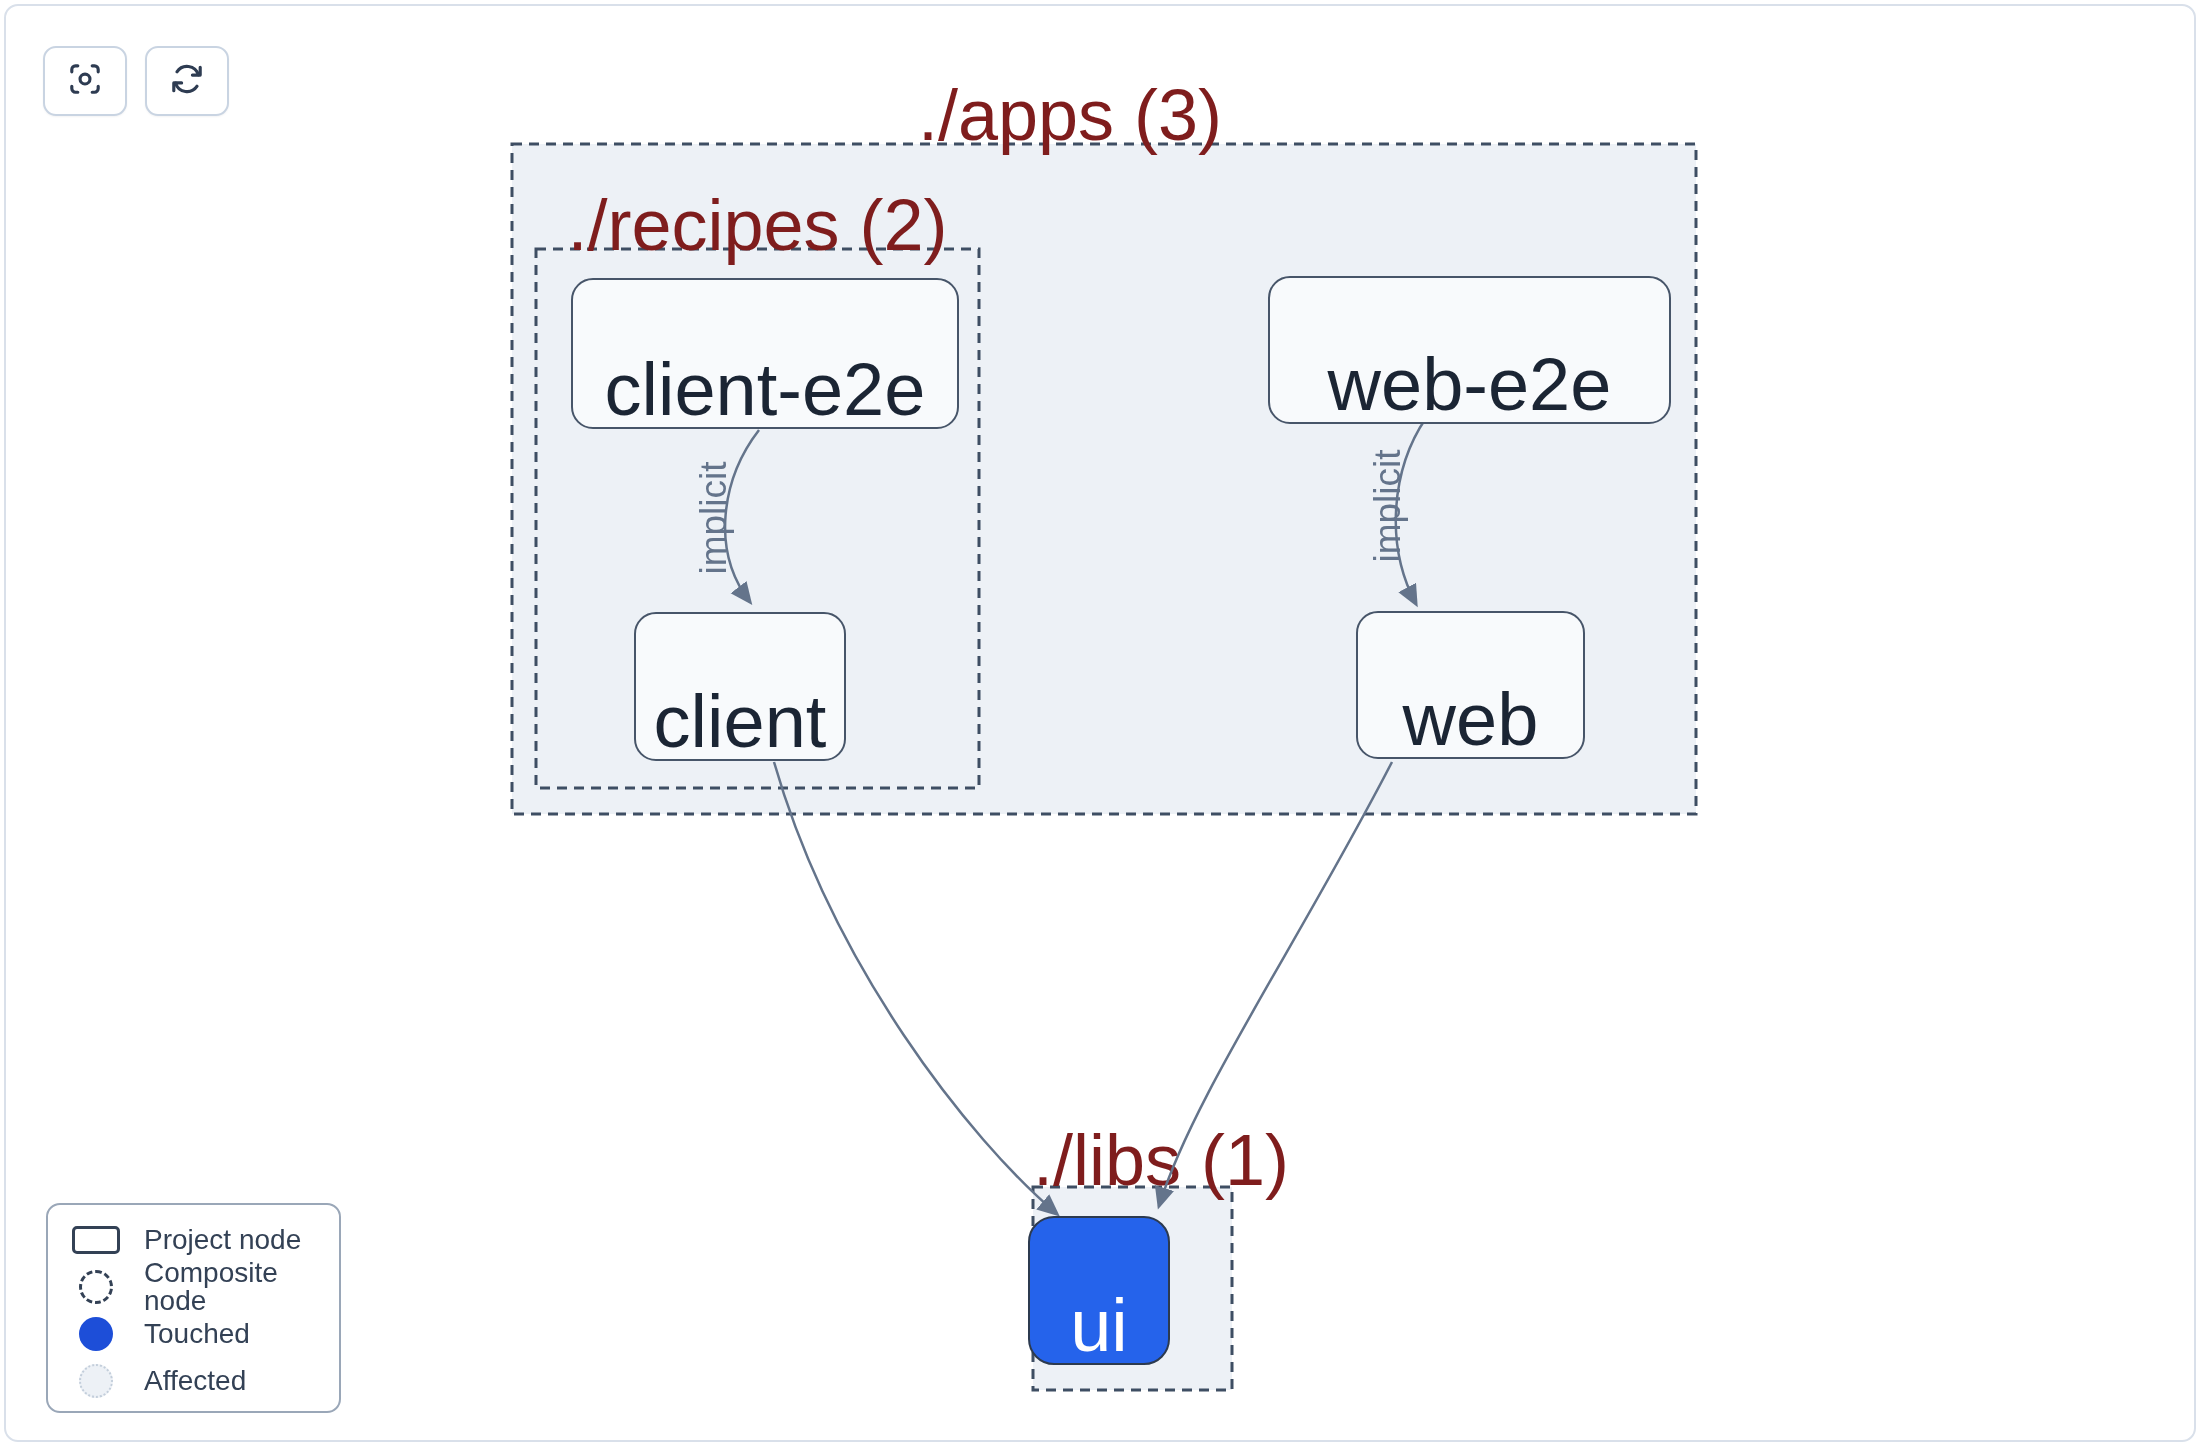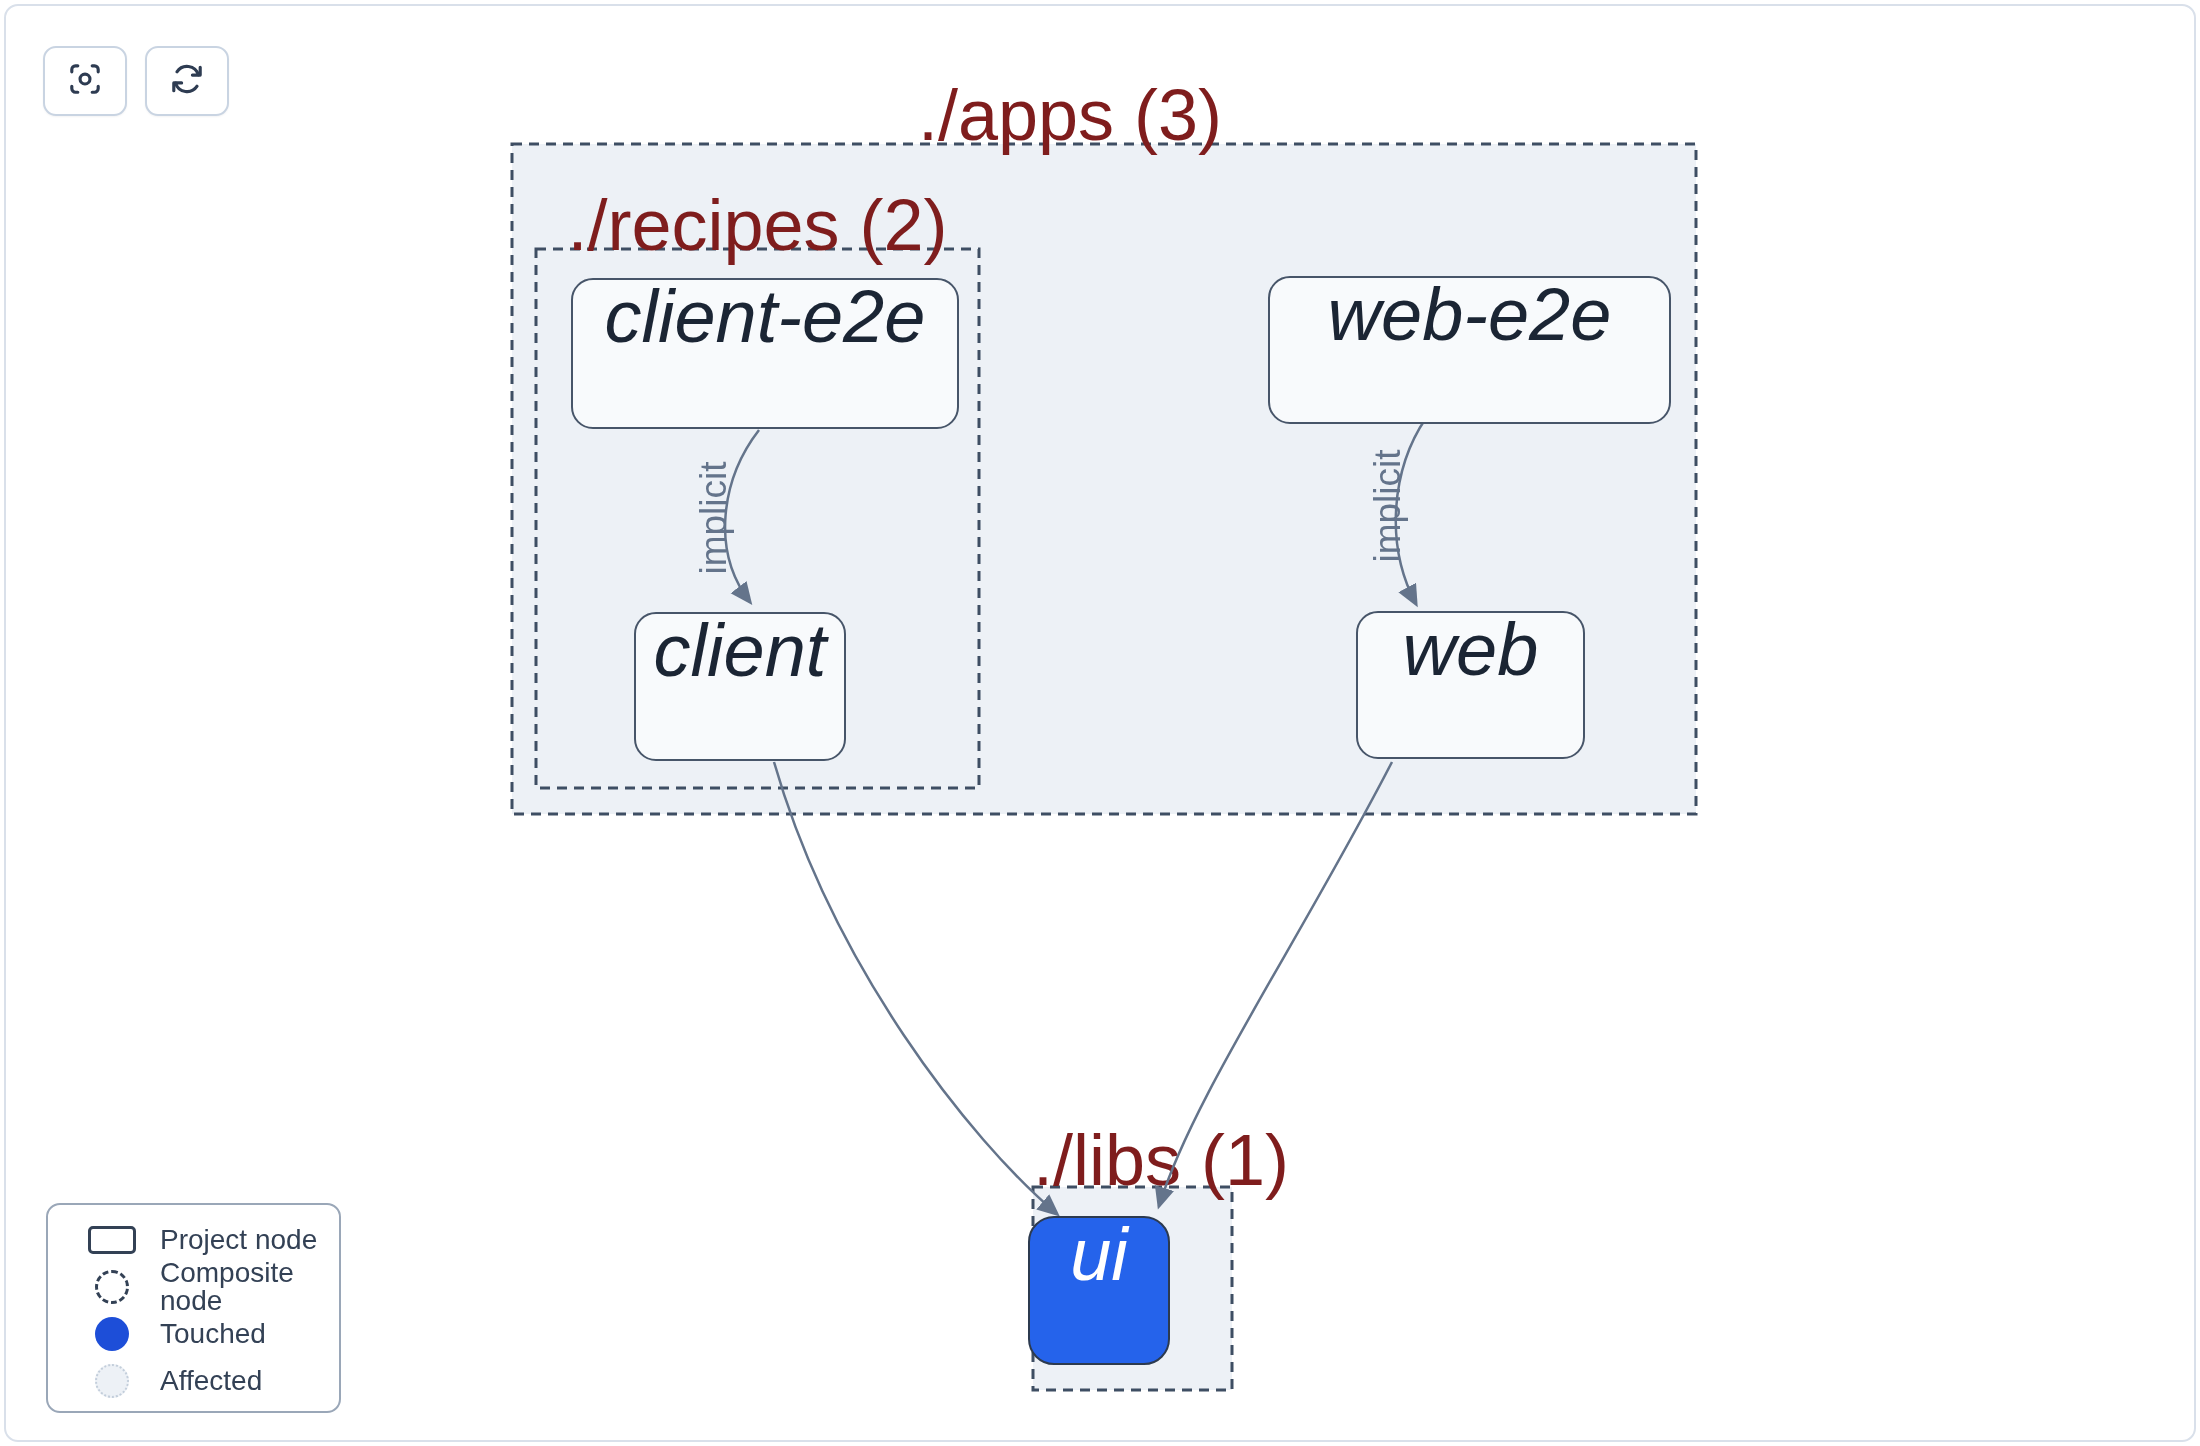--- a/index.html
+++ b/index.html
@@ -13,43 +13,43 @@
   
   .group-title{position:absolute;white-space:nowrap;text-align:center;
                color:#7f1d1d;font-size:72px;line-height:1;letter-spacing:0;}
   .t-apps{left:506px;top:73px;width:1116px;}
   .t-recipes{left:530px;top:183px;width:443px;}
   .t-libs{left:1027px;top:1118px;width:199px;}
 
   
   .node{position:absolute;box-sizing:border-box;background:#f8fafc;
         border:2.5px solid #475569;border-radius:22px;
-        display:flex;align-items:flex-start;justify-content:center;
-        color:#1b2534;font-size:74px;line-height:1;cursor:pointer;font-style:italic;}
+        display:flex;align-items:flex-end;justify-content:center;
+        color:#1b2534;font-size:74px;line-height:1;cursor:pointer;}
   .n-client-e2e{left:565px;top:272px;width:388px;height:151px;}
   .n-web-e2e{left:1262px;top:270px;width:403px;height:148px;}
   .n-client{left:628px;top:606px;width:212px;height:149px;}
   .n-web{left:1350px;top:605px;width:229px;height:148px;}
   .n-ui{left:1022px;top:1210px;width:142px;height:149px;
         background:#2563eb;border-color:#2c3a4f;color:#ffffff;border-radius:26px;}
 
   
   .toolbar-btn{position:absolute;width:80px;height:66px;background:#ffffff;
                border:2px solid #c9d4e2;border-radius:13px;cursor:pointer;
                display:flex;align-items:center;justify-content:center;
                box-shadow:0 1px 2px rgba(15,23,42,.05);}
   .btn-focus{left:37px;top:40px;}
   .btn-refresh{left:139px;top:40px;}
   .toolbar-btn svg{width:36px;height:36px;stroke:#2e3c52;stroke-width:2.1;
                    fill:none;stroke-linecap:round;stroke-linejoin:round;}
 
   
   .legend{position:absolute;left:40px;top:1197px;width:295px;height:210px;
           box-sizing:border-box;background:#ffffff;border:2px solid #9aa7b8;
-          border-radius:14px;padding:11px 16px;}
+          border-radius:14px;padding:11px 0;}
   .legend-row{height:47px;display:flex;align-items:center;}
   .legend-icon-cell{width:96px;display:flex;align-items:center;justify-content:center;flex:none;}
   .legend-label{color:#334155;font-size:28px;line-height:1;}
   .ic-project{width:48px;height:28px;box-sizing:border-box;border:3px solid #334155;
               border-radius:5px;background:#ffffff;}
   .ic-composite{width:34px;height:34px;box-sizing:border-box;border:3px dashed #334155;
                 border-radius:50%;background:transparent;}
   .ic-affected{width:34px;height:34px;box-sizing:border-box;border:2px dotted #c3cedb;
                border-radius:50%;background:#edf1f6;}
   .ic-touched{width:34px;height:34px;border-radius:50%;background:#1d4ed8;}

